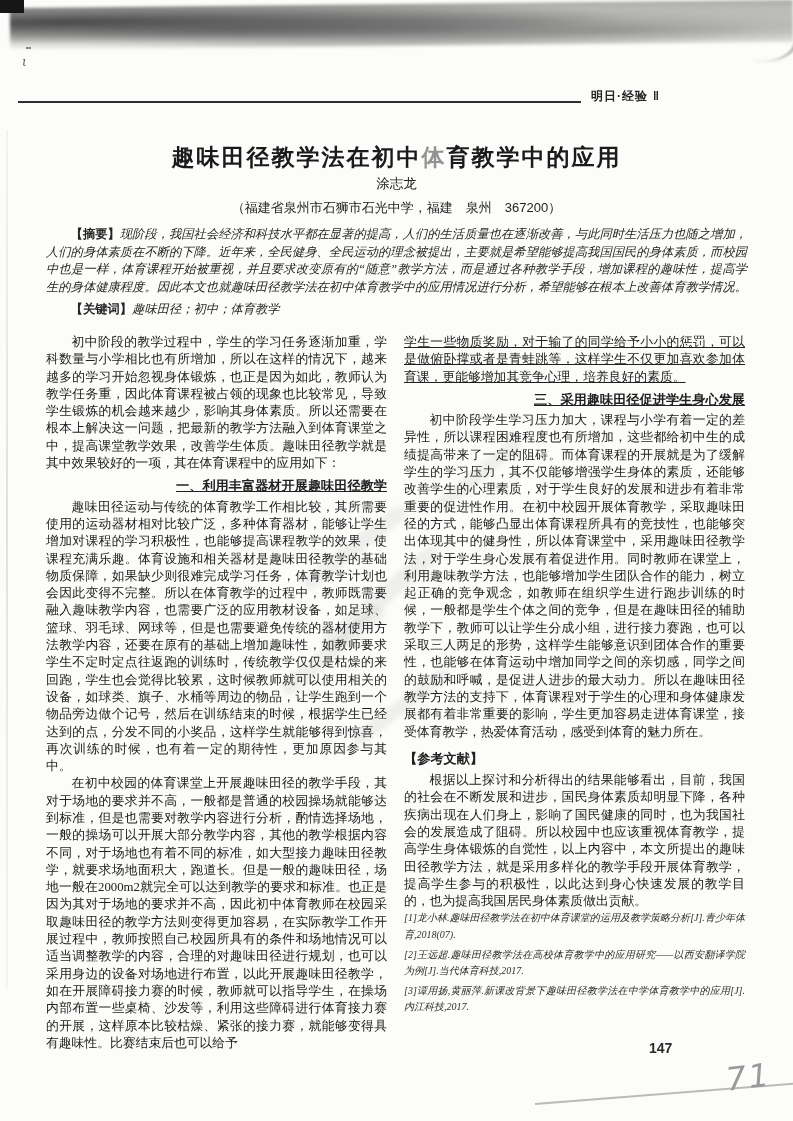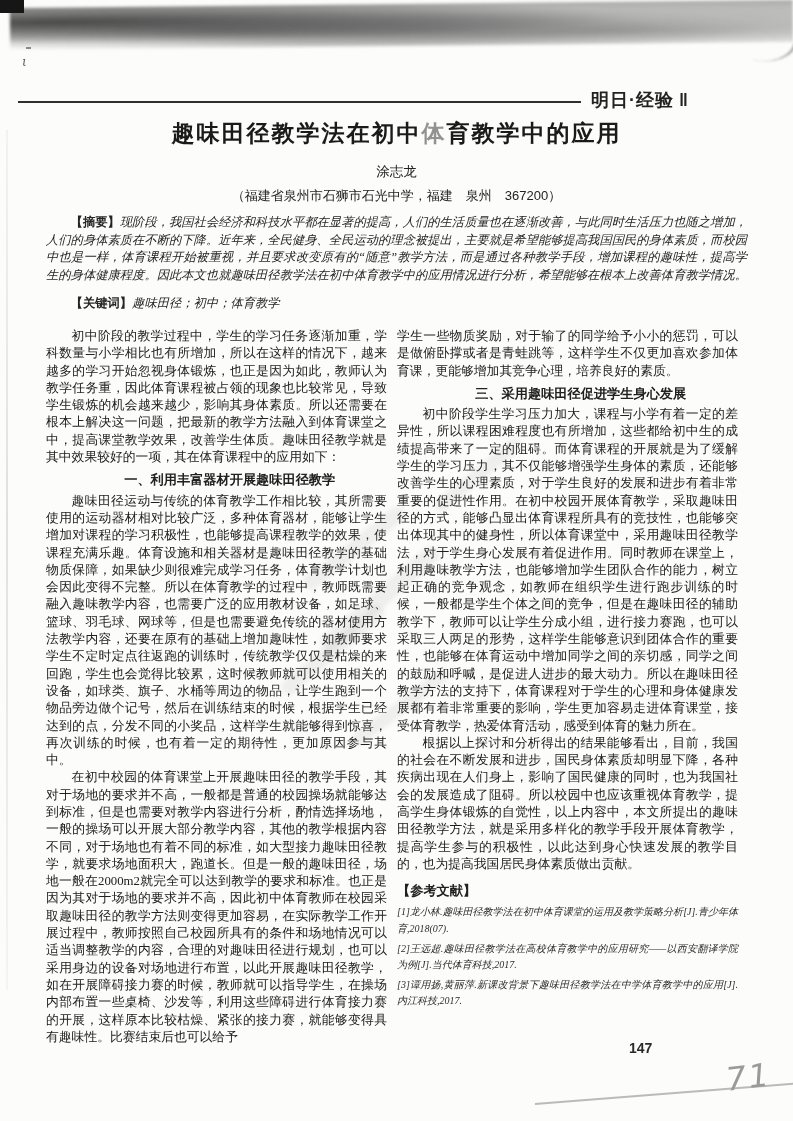--- a/index.html
+++ b/index.html
@@ -41,47 +41,47 @@
   .bleed.b4{left:424px;top:468px;width:108px;height:14px;transform:rotate(-39deg);}
   .bleed.b5{left:342px;top:700px;width:118px;height:14px;transform:rotate(-37deg);}
   .bottom-line{position:absolute;left:535px;top:1103px;width:268px;height:2px;
     background:rgba(150,150,150,.65);transform:rotate(-4.5deg);transform-origin:left center;}
   .handwritten{position:absolute;left:726px;top:1058px;
     font:italic 32px "DejaVu Sans",sans-serif;color:#9a9a9a;
     transform:rotate(-7deg);letter-spacing:2px;}
   
   .header-rule{position:absolute;left:18px;top:101px;width:563px;height:2px;background:#2f2f2f;}
   .header-label{position:absolute;left:591px;top:88px;
-    font-family:"Liberation Sans",sans-serif;font-weight:bold;font-size:18px;
+    font-family:"Liberation Sans",sans-serif;font-weight:bold;font-size:12px;
     letter-spacing:1px;color:#222;white-space:nowrap;}
   .header-label .bars{margin-left:5px;font-weight:bold;}
   
-  .page-number{position:absolute;left:629px;top:1040px;
+  .page-number{position:absolute;left:649px;top:1040px;
     font-family:"Liberation Sans",sans-serif;font-weight:bold;font-size:14px;color:#2a2a2a;}
   
   .content{position:absolute;left:46px;top:116px;width:701px;}
   .title{text-align:center;font-family:"Liberation Sans",sans-serif;font-weight:700;
-    font-size:23px;letter-spacing:2px;color:#1a1a1a;margin-top:2px;}
+    font-size:23px;letter-spacing:2px;color:#1a1a1a;margin-top:26px;}
   .title .light{color:#929292;}
-  .author{text-align:center;font-size:13.5px;margin-top:14px;color:#222;}
+  .author{text-align:center;font-size:13.5px;margin-top:2px;color:#222;}
   .affiliation{text-align:center;font-family:"Liberation Sans",sans-serif;
     font-size:13px;margin-top:6px;color:#222;}
   .abstract{margin-top:9px;font-style:italic;font-size:12.3px;line-height:17.6px;
     text-align:justify;text-indent:2em;color:#242424;}
   .abstract .lab,.keywords .lab{font-style:normal;font-weight:700;
     font-family:"Liberation Sans",sans-serif;}
-  .keywords{margin-top:11px;font-style:italic;font-size:12.3px;line-height:17.6px;
+  .keywords{margin-top:5px;font-style:italic;font-size:12.3px;line-height:17.6px;
     text-indent:2em;color:#242424;}
-  .columns{margin-top:15px;display:flex;gap:10px;}
+  .columns{margin-top:15px;display:flex;gap:17px;}
   .col{width:341px;}
   .blk{text-align:justify;font-size:12.8px;line-height:17.3px;color:#202020;}
   .blk.p{text-indent:2em;}
-  .blk.cont{text-indent:0;}
+  .blk.cont{text-indent:0;text-decoration:underline;}
   .blk.h{font-family:"Liberation Sans",sans-serif;font-weight:700;font-size:13.2px;
-    text-indent:2em;margin:5px 0 4px;text-align:center;}
+    text-indent:2em;margin:5px 0 4px;text-align:right;text-decoration:underline;}
   .blk.refh{font-family:"Liberation Sans",sans-serif;font-weight:700;font-size:13.2px;
     margin:9px 0 5px;text-align:left;}
   .blk.ref{font-style:italic;font-size:10px;line-height:16.6px;margin-bottom:3px;color:#2b2b2b;}
 </style>
 </head>
 <body>
 
 <div class="page">
 
   <div class="scan-band"></div>
@@ -119,22 +119,22 @@
       <div class="col">
           <div class="blk p">初中阶段的教学过程中，学生的学习任务逐渐加重，学科数量与小学相比也有所增加，所以在这样的情况下，越来越多的学习开始忽视身体锻炼，也正是因为如此，教师认为教学任务重，因此体育课程被占领的现象也比较常见，导致学生锻炼的机会越来越少，影响其身体素质。所以还需要在根本上解决这一问题，把最新的教学方法融入到体育课堂之中，提高课堂教学效果，改善学生体质。趣味田径教学就是其中效果较好的一项，其在体育课程中的应用如下：</div>
           <div class="blk h">一、利用丰富器材开展趣味田径教学</div>
           <div class="blk p">趣味田径运动与传统的体育教学工作相比较，其所需要使用的运动器材相对比较广泛，多种体育器材，能够让学生增加对课程的学习积极性，也能够提高课程教学的效果，使课程充满乐趣。体育设施和相关器材是趣味田径教学的基础物质保障，如果缺少则很难完成学习任务，体育教学计划也会因此变得不完整。所以在体育教学的过程中，教师既需要融入趣味教学内容，也需要广泛的应用教材设备，如足球、篮球、羽毛球、网球等，但是也需要避免传统的器材使用方法教学内容，还要在原有的基础上增加趣味性，如教师要求学生不定时定点往返跑的训练时，传统教学仅仅是枯燥的来回跑，学生也会觉得比较累，这时候教师就可以使用相关的设备，如球类、旗子、水桶等周边的物品，让学生跑到一个物品旁边做个记号，然后在训练结束的时候，根据学生已经达到的点，分发不同的小奖品，这样学生就能够得到惊喜，再次训练的时候，也有着一定的期待性，更加原因参与其中。</div>
           <div class="blk p">在初中校园的体育课堂上开展趣味田径的教学手段，其对于场地的要求并不高，一般都是普通的校园操场就能够达到标准，但是也需要对教学内容进行分析，酌情选择场地，一般的操场可以开展大部分教学内容，其他的教学根据内容不同，对于场地也有着不同的标准，如大型接力趣味田径教学，就要求场地面积大，跑道长。但是一般的趣味田径，场地一般在2000m2就完全可以达到教学的要求和标准。也正是因为其对于场地的要求并不高，因此初中体育教师在校园采取趣味田径的教学方法则变得更加容易，在实际教学工作开展过程中，教师按照自己校园所具有的条件和场地情况可以适当调整教学的内容，合理的对趣味田径进行规划，也可以采用身边的设备对场地进行布置，以此开展趣味田径教学，如在开展障碍接力赛的时候，教师就可以指导学生，在操场内部布置一些桌椅、沙发等，利用这些障碍进行体育接力赛的开展，这样原本比较枯燥、紧张的接力赛，就能够变得具有趣味性。比赛结束后也可以给予</div>
         </div>
       <div class="col">
           <div class="blk cont">学生一些物质奖励，对于输了的同学给予小小的惩罚，可以是做俯卧撑或者是青蛙跳等，这样学生不仅更加喜欢参加体育课，更能够增加其竞争心理，培养良好的素质。</div>
           <div class="blk h">三、采用趣味田径促进学生身心发展</div>
           <div class="blk p">初中阶段学生学习压力加大，课程与小学有着一定的差异性，所以课程困难程度也有所增加，这些都给初中生的成绩提高带来了一定的阻碍。而体育课程的开展就是为了缓解学生的学习压力，其不仅能够增强学生身体的素质，还能够改善学生的心理素质，对于学生良好的发展和进步有着非常重要的促进性作用。在初中校园开展体育教学，采取趣味田径的方式，能够凸显出体育课程所具有的竞技性，也能够突出体现其中的健身性，所以体育课堂中，采用趣味田径教学法，对于学生身心发展有着促进作用。同时教师在课堂上，利用趣味教学方法，也能够增加学生团队合作的能力，树立起正确的竞争观念，如教师在组织学生进行跑步训练的时候，一般都是学生个体之间的竞争，但是在趣味田径的辅助教学下，教师可以让学生分成小组，进行接力赛跑，也可以采取三人两足的形势，这样学生能够意识到团体合作的重要性，也能够在体育运动中增加同学之间的亲切感，同学之间的鼓励和呼喊，是促进人进步的最大动力。所以在趣味田径教学方法的支持下，体育课程对于学生的心理和身体健康发展都有着非常重要的影响，学生更加容易走进体育课堂，接受体育教学，热爱体育活动，感受到体育的魅力所在。</div>
+          <div class="blk refh">【参考文献】</div>
           <div class="blk p">根据以上探讨和分析得出的结果能够看出，目前，我国的社会在不断发展和进步，国民身体素质却明显下降，各种疾病出现在人们身上，影响了国民健康的同时，也为我国社会的发展造成了阻碍。所以校园中也应该重视体育教学，提高学生身体锻炼的自觉性，以上内容中，本文所提出的趣味田径教学方法，就是采用多样化的教学手段开展体育教学，提高学生参与的积极性，以此达到身心快速发展的教学目的，也为提高我国居民身体素质做出贡献。</div>
-          <div class="blk refh">【参考文献】</div>
           <div class="blk ref">[1]龙小林.趣味田径教学法在初中体育课堂的运用及教学策略分析[J].青少年体育,2018(07).</div>
           <div class="blk ref">[2]王远超.趣味田径教学法在高校体育教学中的应用研究——以西安翻译学院为例[J].当代体育科技,2017.</div>
           <div class="blk ref">[3]谭用扬,黄丽萍.新课改背景下趣味田径教学法在中学体育教学中的应用[J].内江科技,2017.</div>
         </div>
     </div>
   </div>
 
   <div class="page-number">147</div>
 
 </div>

